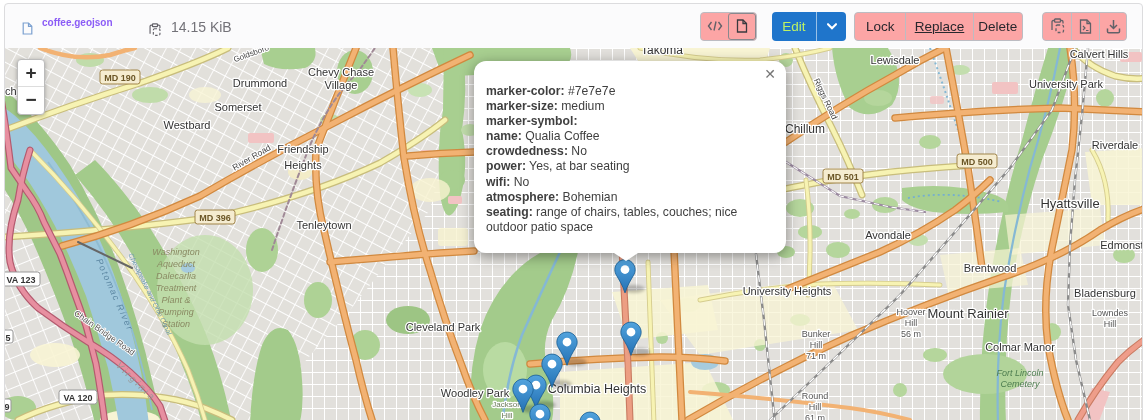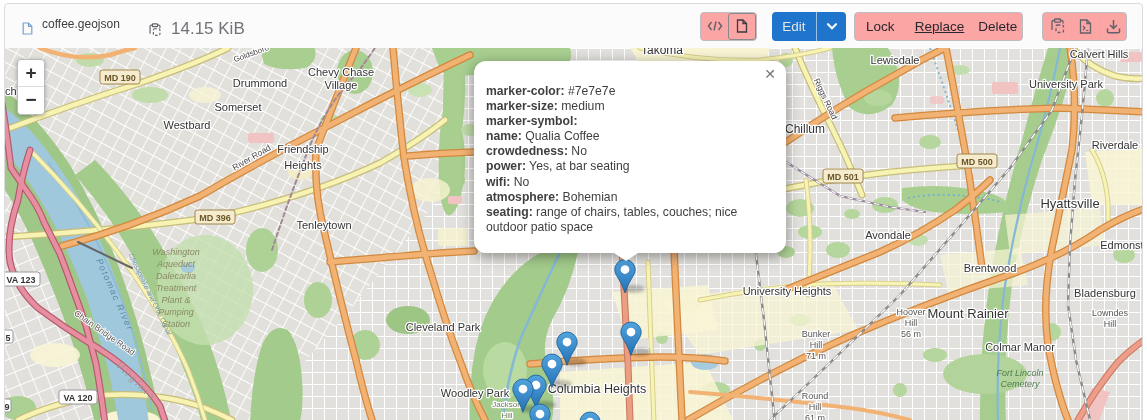--- a/index.html
+++ b/index.html
@@ -1,21 +1,21 @@
 <!DOCTYPE html>
 <html><head>
 <meta charset="utf-8">
 <style>
 html,body{margin:0;padding:0;background:#fff;width:1147px;height:420px;overflow:hidden;
   font-family:"Liberation Sans",sans-serif;}
 #card{position:absolute;left:4px;top:3px;width:1137px;height:500px;
   border:1px solid #dcdcde;border-radius:4px;background:#fbfbfc;}
 #hdr{position:absolute;left:0;top:0;width:100%;height:44px;}
-.ttl{position:absolute;left:37px;top:13px;font-size:12px;font-weight:normal;color:#404040;}
-.siz{position:absolute;left:166px;top:15px;font-size:17px;color:#737278;}
+.ttl{position:absolute;left:37px;top:13px;font-size:10px;font-weight:bold;color:#8b5cf6;}
+.siz{position:absolute;left:166px;top:15px;font-size:14px;color:#737278;}
 .grp{position:absolute;top:7.5px;height:29px;box-sizing:border-box;display:flex;
   border:1px solid #bcbcc2;border-radius:4px;background:#fca5a5;overflow:hidden;}
 .grp>div{display:flex;align-items:center;justify-content:center;box-sizing:border-box;
   font-size:13.5px;color:#28272d;border-left:1px solid #bcbcc2;}
 .grp>div:first-child{border-left:none;}
 #map{position:absolute;left:0;top:44px;width:1137px;height:376px;overflow:hidden;}
 #zoomctl{position:absolute;left:12px;top:11px;width:26px;height:54px;background:#fff;
   border:1px solid #bbb;border-radius:4px;box-shadow:0 1px 4px rgba(0,0,0,.3);z-index:30;}
 #zoomctl .zb{width:26px;height:26px;text-align:center;font-size:19px;font-weight:bold;
   color:#333;line-height:25px;}
@@ -53,21 +53,21 @@
     </div>
     <div style="width:28px;border:1px solid #89888d;border-radius:3px;">
       <svg width="12" height="14" viewBox="0 0 12 14">
             <path d="M1.5 1 H7 L10.5 4.5 V13 H1.5 Z" fill="none" stroke="#3a3a3f" stroke-width="1.3"></path>
             <path d="M7 1 V4.5 H10.5" fill="none" stroke="#3a3a3f" stroke-width="1.3"></path>
           </svg>
     </div>
   </div>
 
   <div class="grp" style="left:767px;width:74px;border:none;background:#1f75cb;">
-    <div style="width:44px;color:#e5e5e5;font-weight:500;border:none;">Edit</div>
+    <div style="width:44px;color:#bef264;font-weight:500;border:none;">Edit</div>
     <div style="width:30px;border-left:1px solid rgba(255,255,255,.55);">
       <svg width="10" height="7" viewBox="0 0 10 7">
             <path d="M1 1.2 L5 5.2 L9 1.2" fill="none" stroke="#fff" stroke-width="2.1" stroke-linecap="round"></path>
           </svg>
     </div>
   </div>
 
   <div class="grp" style="left:849px;width:169px;">
     <div style="width:51px;">Lock</div>
     <div style="width:68px;text-decoration:underline;">Replace</div>

